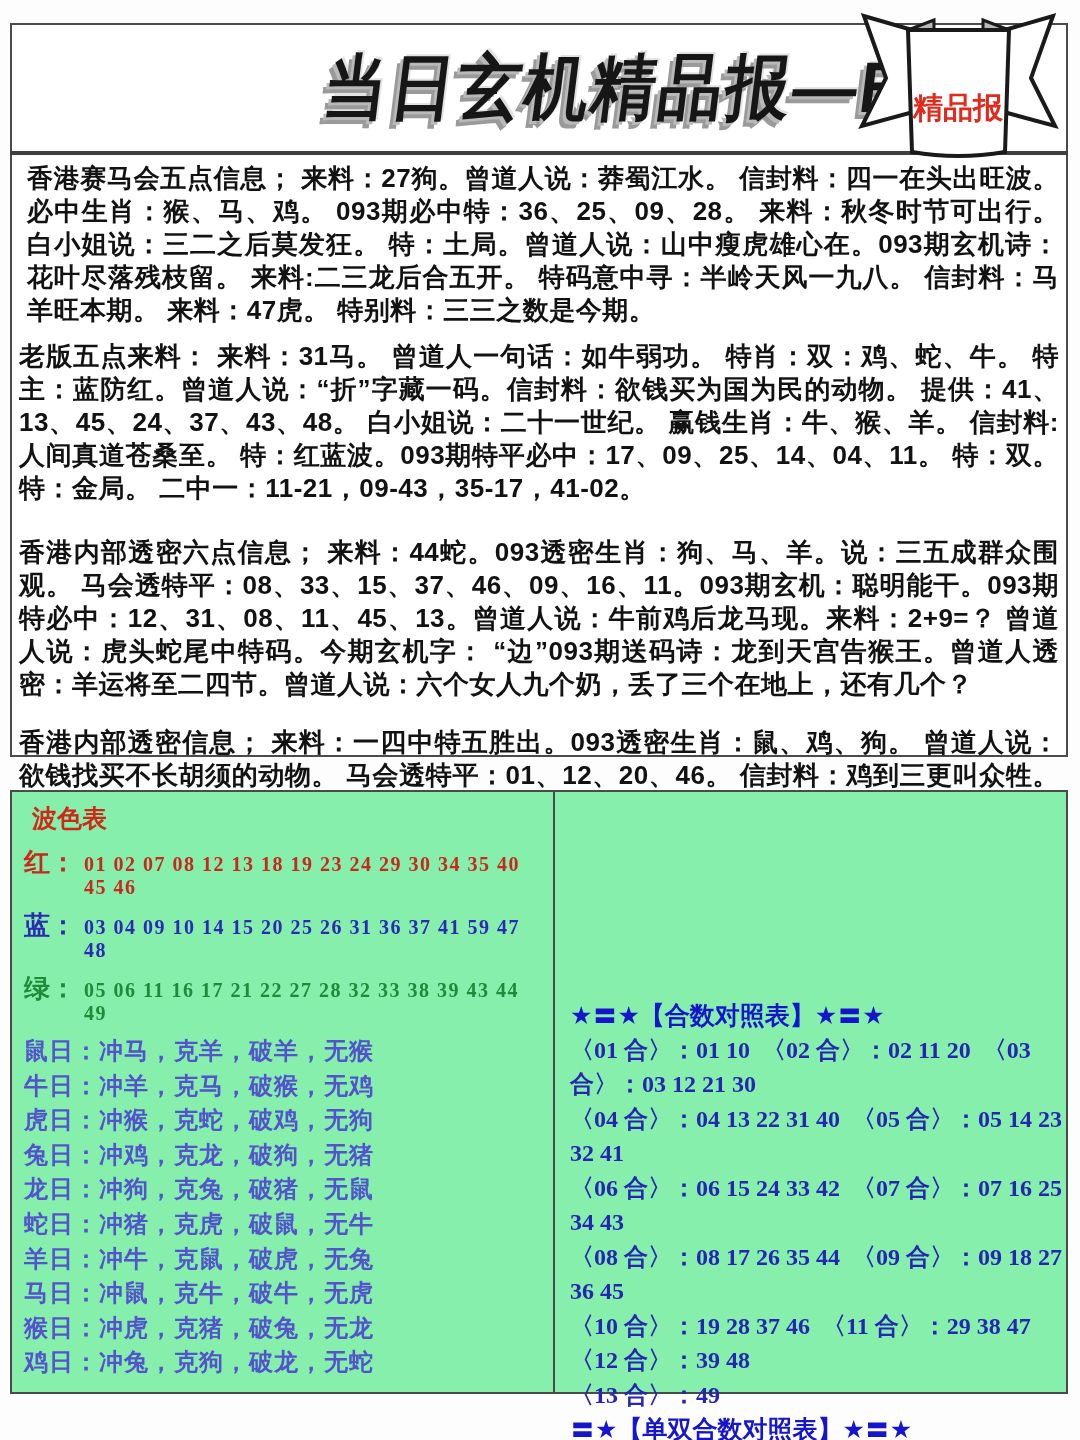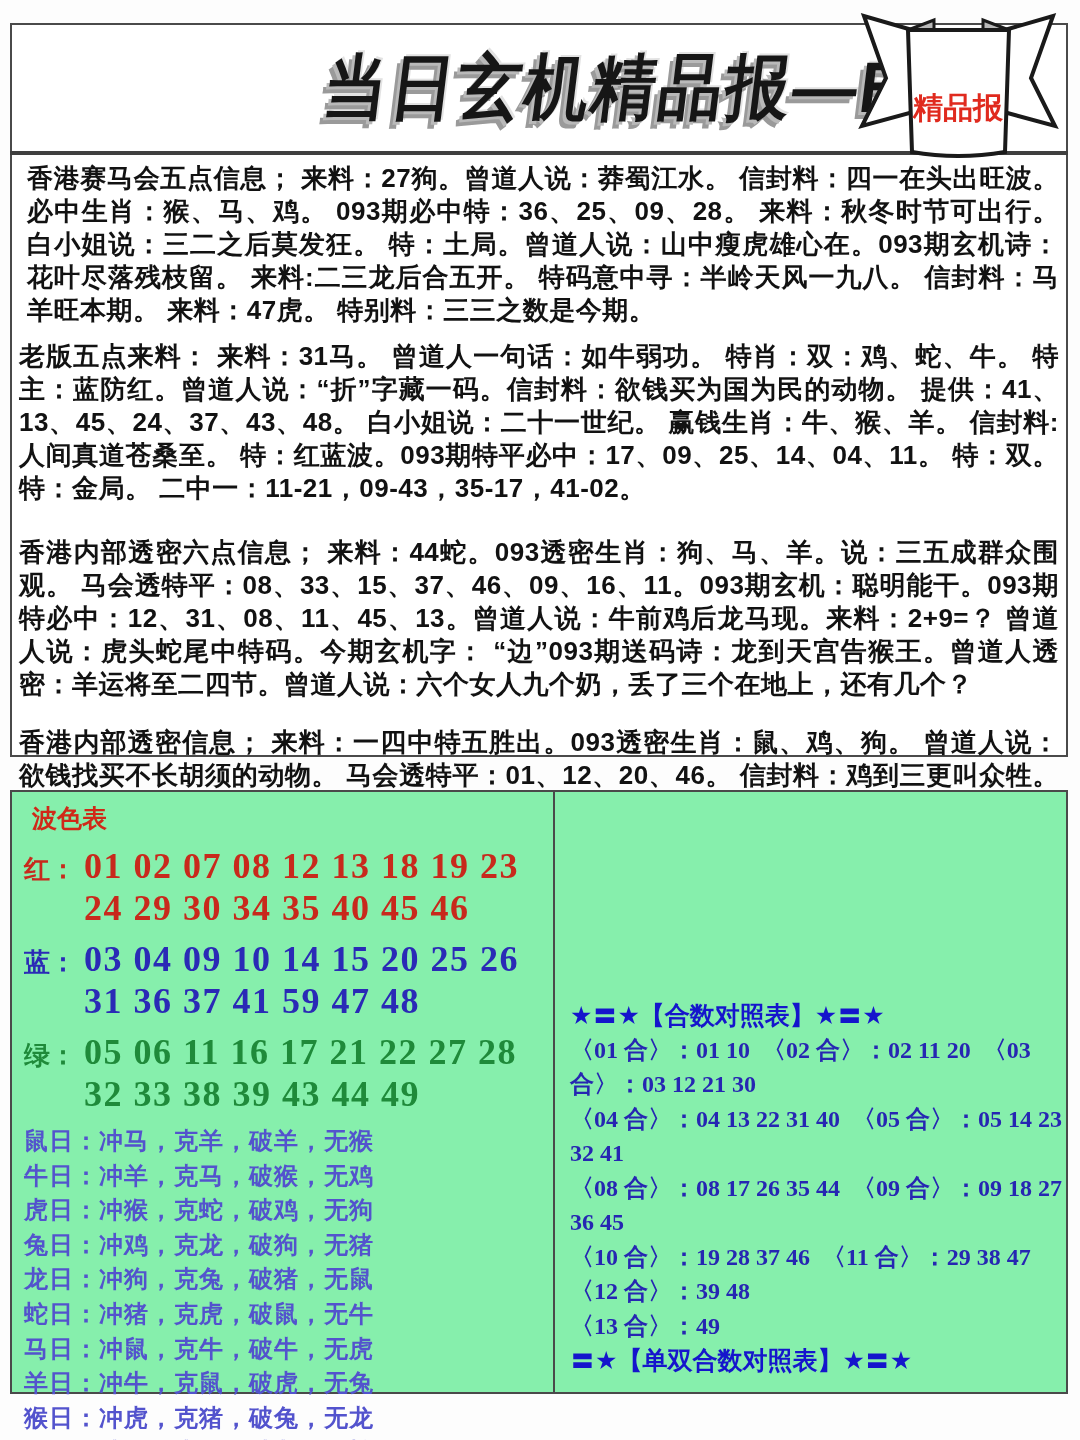--- a/index.html
+++ b/index.html
@@ -48,21 +48,21 @@
   .col-left{position:absolute;left:12px;top:8px;width:520px;}
   .col-right{position:absolute;left:558px;top:206px;width:492px;}
   .bose-title{font-size:25px;font-weight:bold;color:#d02818;margin:2px 0 10px 8px;}
   .bose-row{
     display:flex;align-items:baseline;margin-bottom:9px;
     font-weight:bold;white-space:pre-wrap;
   }
   .bose-row .lbl{font-size:26px;margin-right:8px;}
   .bose-row .num{
     font-family:"Liberation Serif","DejaVu Serif",serif;
-    font-size:36px;letter-spacing:1.5px;
+    font-size:20px;letter-spacing:1.5px;
   }
   .row-red{color:#c8291c;}
   .row-blue{color:#2a2ab6;}
   .row-green{color:#1f8a3a;}
   .formula-title{font-size:24px;font-weight:bold;color:#4343bd;margin:8px 0 12px 0;}
   .z-row{
     font-size:24px;font-weight:bold;color:#5353cd;line-height:34.6px;
     letter-spacing:1px;white-space:pre-wrap;
   }
   .hesu-title,.ds-title{
@@ -116,31 +116,32 @@
         <span class="lbl">绿：</span>
         <span class="num">05 06 11 16 17 21 22 27 28 32 33 38 39 43 44 49</span>
       </div>
 
       <div class="z-row">鼠日：冲马，克羊，破羊，无猴</div>
       <div class="z-row">牛日：冲羊，克马，破猴，无鸡</div>
       <div class="z-row">虎日：冲猴，克蛇，破鸡，无狗</div>
       <div class="z-row">兔日：冲鸡，克龙，破狗，无猪</div>
       <div class="z-row">龙日：冲狗，克兔，破猪，无鼠</div>
       <div class="z-row">蛇日：冲猪，克虎，破鼠，无牛</div>
+      <div class="z-row">羊日：冲牛，克鼠，破虎，无兔</div>
       <div class="z-row">马日：冲鼠，克牛，破牛，无虎</div>
-      <div class="z-row">羊日：冲牛，克鼠，破虎，无兔</div>
       <div class="z-row">猴日：冲虎，克猪，破兔，无龙</div>
       <div class="z-row">鸡日：冲兔，克狗，破龙，无蛇</div>
 
     </div>
 
     <div class="col-right">
       <div class="hesu-title">★〓★【合数对照表】★〓★</div>
       <div class="hesu-row">〈01 合〉：01 10  〈02 合〉：02 11 20  〈03 合〉：03 12 21 30</div>
       <div class="hesu-row">〈04 合〉：04 13 22 31 40  〈05 合〉：05 14 23 32 41</div>
+      <div class="hesu-row">〈06 合〉：06 15 24 33 42  〈07 合〉：07 16 25 34 43</div>
       <div class="hesu-row">〈08 合〉：08 17 26 35 44  〈09 合〉：09 18 27 36 45</div>
       <div class="hesu-row">〈10 合〉：19 28 37 46  〈11 合〉：29 38 47  〈12 合〉：39 48</div>
       <div class="hesu-row">〈13 合〉：49</div>
 
       <div class="ds-title">〓★【单双合数对照表】★〓★</div>
 
     </div>
   </div>
 
 </div>

